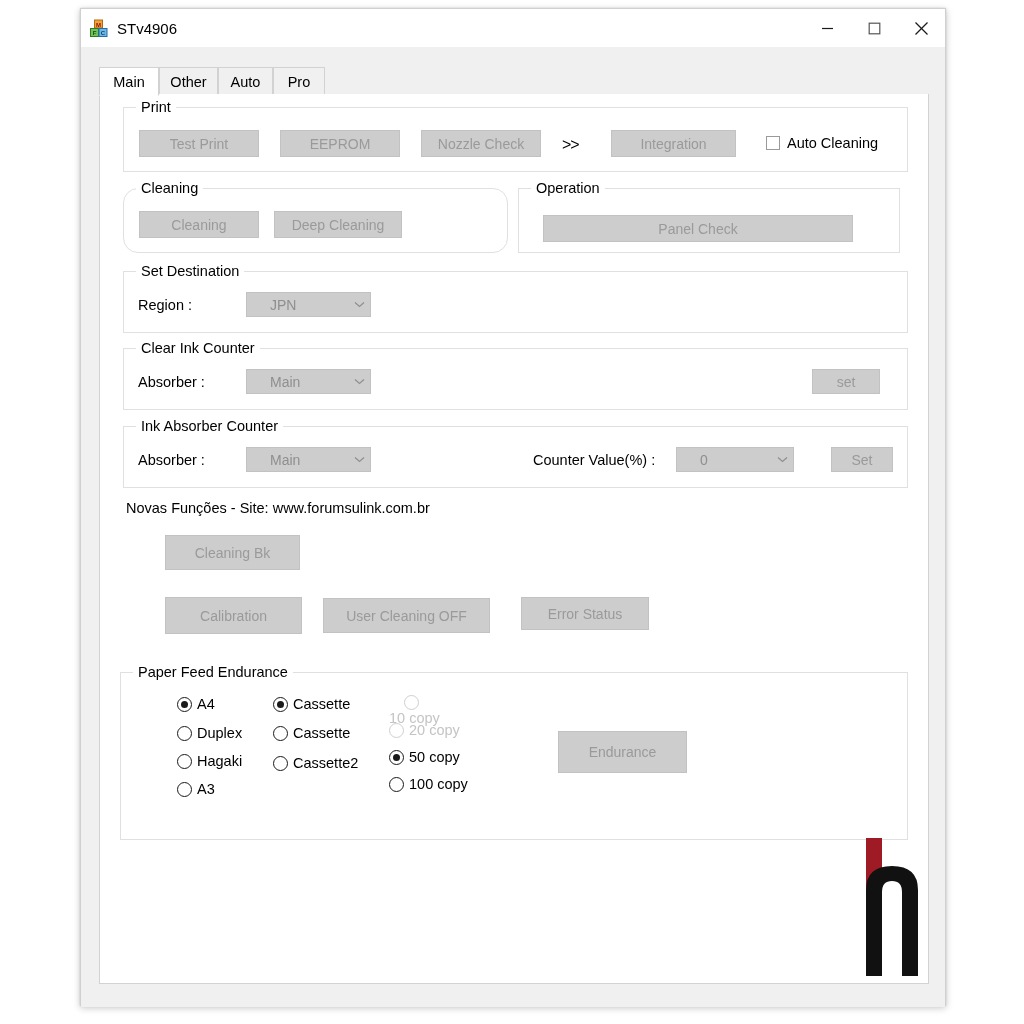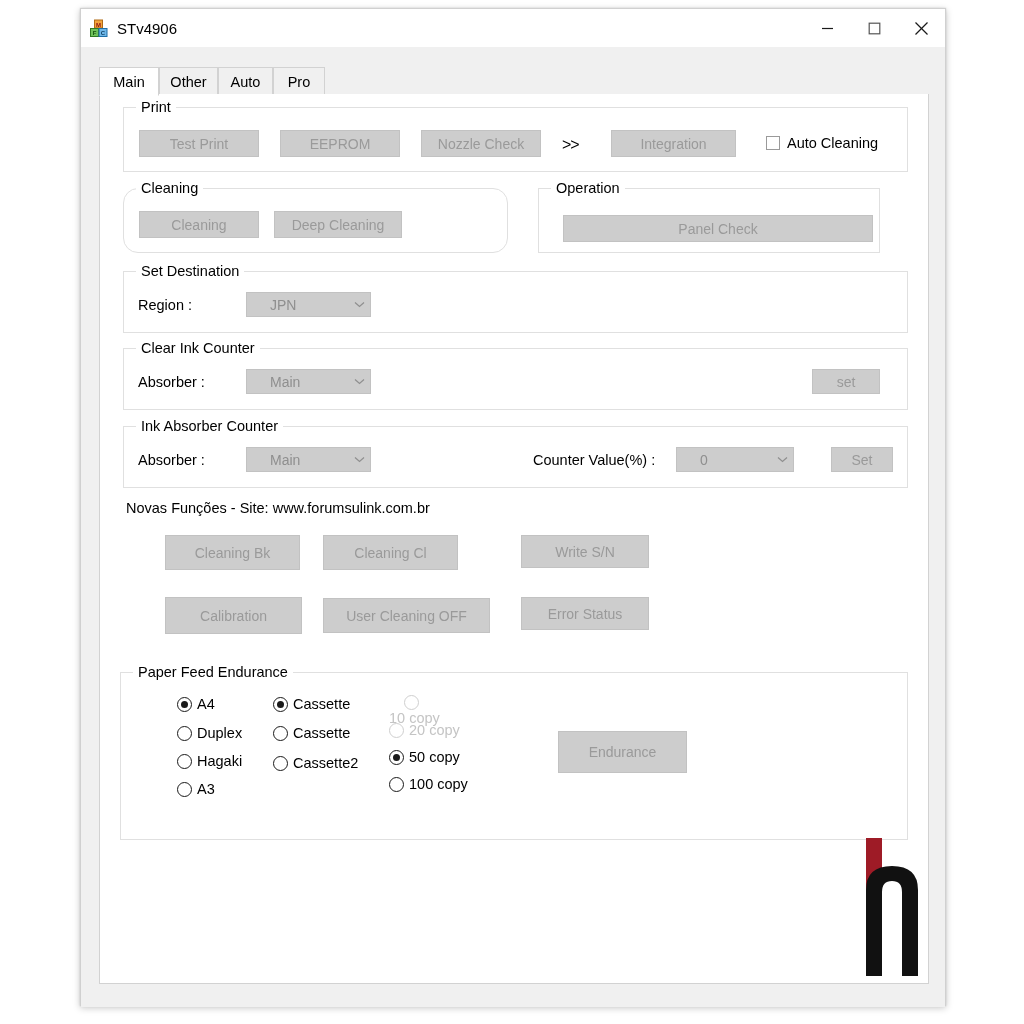--- a/index.html
+++ b/index.html
@@ -305,21 +305,21 @@
         <div class="group" style="left:23px; top:94px; width:385px; height:65px;border-radius:15px;">
           <span class="grp-title">Cleaning</span>
           <div class="btn" style="left:15px; top:22px; width:120px; height:27px;">
             <span>Cleaning</span>
           </div>
           <div class="btn" style="left:150px; top:22px; width:128px; height:27px;">
             <span>Deep Cleaning</span>
           </div>
         </div>
 
-        <div class="group" style="left:438px; top:94px; width:342px; height:65px;padding-left:16px;">
+        <div class="group" style="left:418px; top:94px; width:382px; height:65px;padding-left:16px;">
           <span class="grp-title">Operation</span>
           <div class="btn" style="left:24px; top:26px; width:310px; height:27px;">
             <span>Panel Check</span>
           </div>
         </div>
 
         <div class="group" style="left:23px; top:177px; width:785px; height:62px;">
           <span class="grp-title">Set Destination</span>
           <div class="lbl" style="left:14px; top:25px;">Region :</div>
           <div class="combo" style="left:122px; top:20px; width:125px; height:25px;">
@@ -371,26 +371,20 @@
           <div class="btn" style="left:707px; top:20px; width:62px; height:25px;">
             <span>Set</span>
           </div>
         </div>
 
         <div class="novas" style="left:26px; top:406px;">Novas Funções  -  Site: www.forumsulink.com.br</div>
 
         <div class="btn" style="left:65px; top:441px; width:135px; height:35px;">
           <span>Cleaning Bk</span>
         </div>
-        <div class="btn" style="left:223px; top:441px; width:135px; height:35px;">
-          <span>Cleaning Cl</span>
-        </div>
-        <div class="btn" style="left:421px; top:441px; width:128px; height:33px;">
-          <span>Write S/N</span>
-        </div>
 
         <div class="btn" style="left:223px; top:504px; width:167px; height:35px;">
           <span>User Cleaning OFF</span>
         </div>
         <div class="btn" style="left:65px; top:503px; width:137px; height:37px;">
           <span>Calibration</span>
         </div>
         <div class="btn" style="left:421px; top:503px; width:128px; height:33px;">
           <span>Error Status</span>
         </div>

